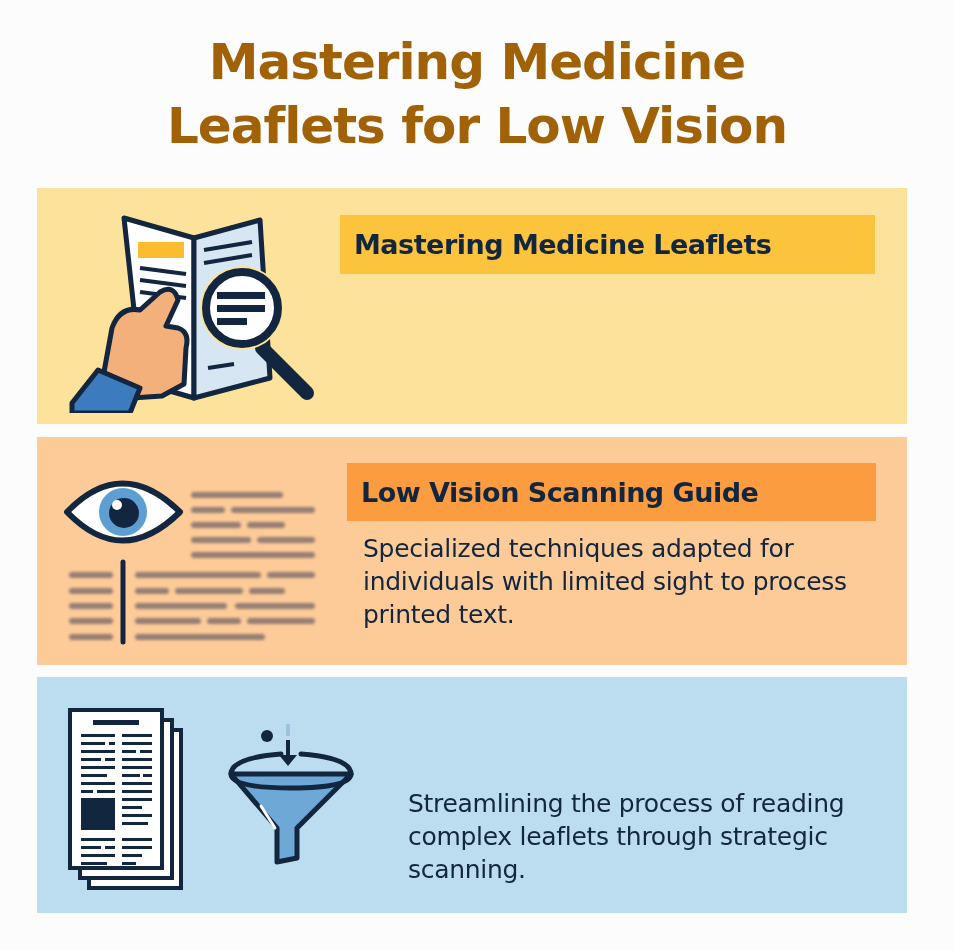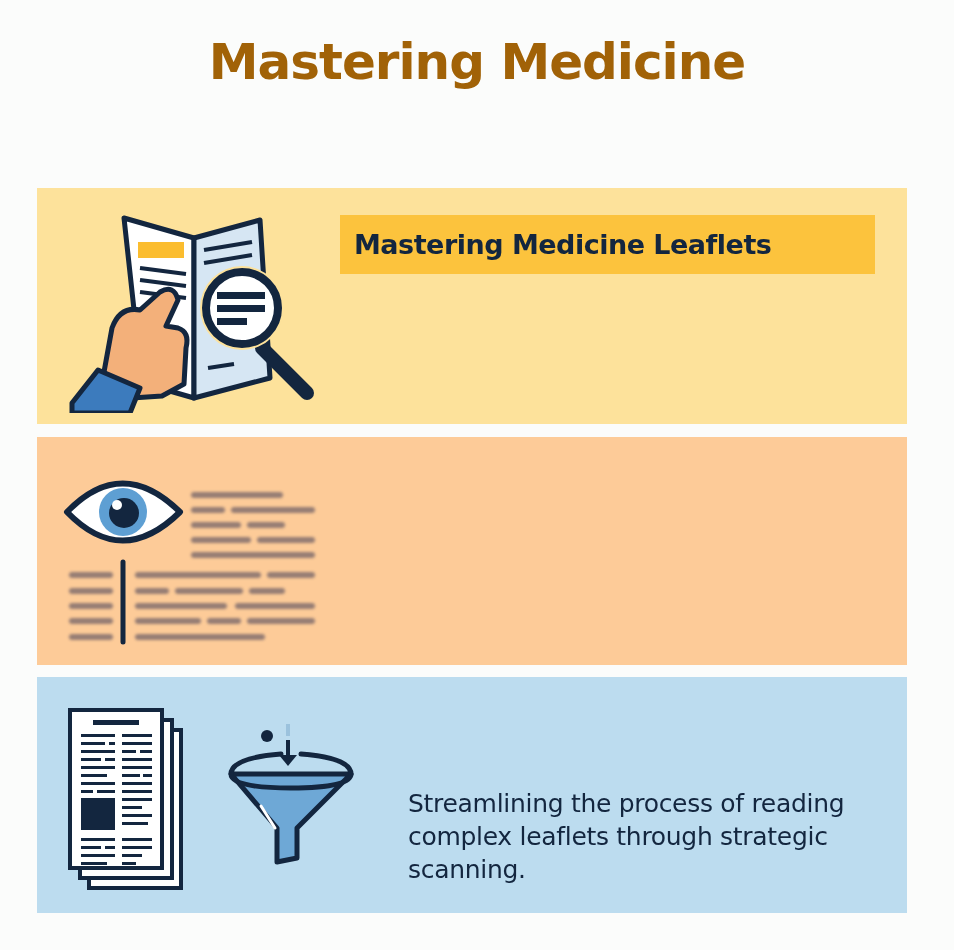--- a/index.html
+++ b/index.html
@@ -32,20 +32,21 @@
     position: absolute; left: 371px; top: 22px; width: 470px; font-weight: bold;
     font-size: 32px; line-height: 40px; color: #13263f; letter-spacing: -0.5px;
   }
   .d3 { left: 371px; top: 110px; width: 500px; }
 </style>
 </head>
 <body>
 
 <div class="title">
   <div>Mastering Medicine</div>
+  <div>Leaflets for Low Vision</div>
 </div>
 
 <div class="panel p1">
   <div class="icon-box" style="left:25px;top:20px;width:260px;height:205px;">
     <svg width="260" height="205" viewBox="0 0 260 205">
 
       <polygon points="62,10 132,30 132,190 80,175" fill="#ffffff" stroke="#13263f" stroke-width="5" stroke-linejoin="round"></polygon>
 
       <polygon points="132,30 198,12 208,170 132,190" fill="#d6e6f3" stroke="#13263f" stroke-width="5" stroke-linejoin="round"></polygon>
       <rect x="76" y="34" width="46" height="16" fill="#fbbd2f"></rect>
@@ -107,20 +108,22 @@
           <line x1="176" y1="139" x2="250" y2="139"></line>
         <line x1="10" y1="154" x2="48" y2="154"></line>
           <line x1="76" y1="154" x2="136" y2="154"></line>
           <line x1="148" y1="154" x2="176" y2="154"></line>
           <line x1="188" y1="154" x2="250" y2="154"></line>
         <line x1="10" y1="170" x2="48" y2="170"></line>
           <line x1="76" y1="170" x2="200" y2="170"></line>
       </g>
     </svg>
   </div>
+  <div class="hl hl2">Low Vision Scanning Guide</div>
+  <div class="desc d2">Specialized techniques adapted for individuals with limited sight to process printed text.</div>
 </div>
 
 <div class="panel p3">
   <div class="icon-box" style="left:30px;top:25px;width:120px;height:190px;">
     <svg width="120" height="190" viewBox="0 0 120 190">
       <rect x="22" y="28" width="92" height="158" fill="#ffffff" stroke="#13263f" stroke-width="4"></rect>
       <rect x="13" y="18" width="92" height="158" fill="#ffffff" stroke="#13263f" stroke-width="4"></rect>
       <rect x="3" y="8" width="92" height="158" fill="#ffffff" stroke="#13263f" stroke-width="4"></rect>
       <rect x="26" y="18" width="46" height="5" fill="#13263f"></rect>
       <g fill="#13263f">

